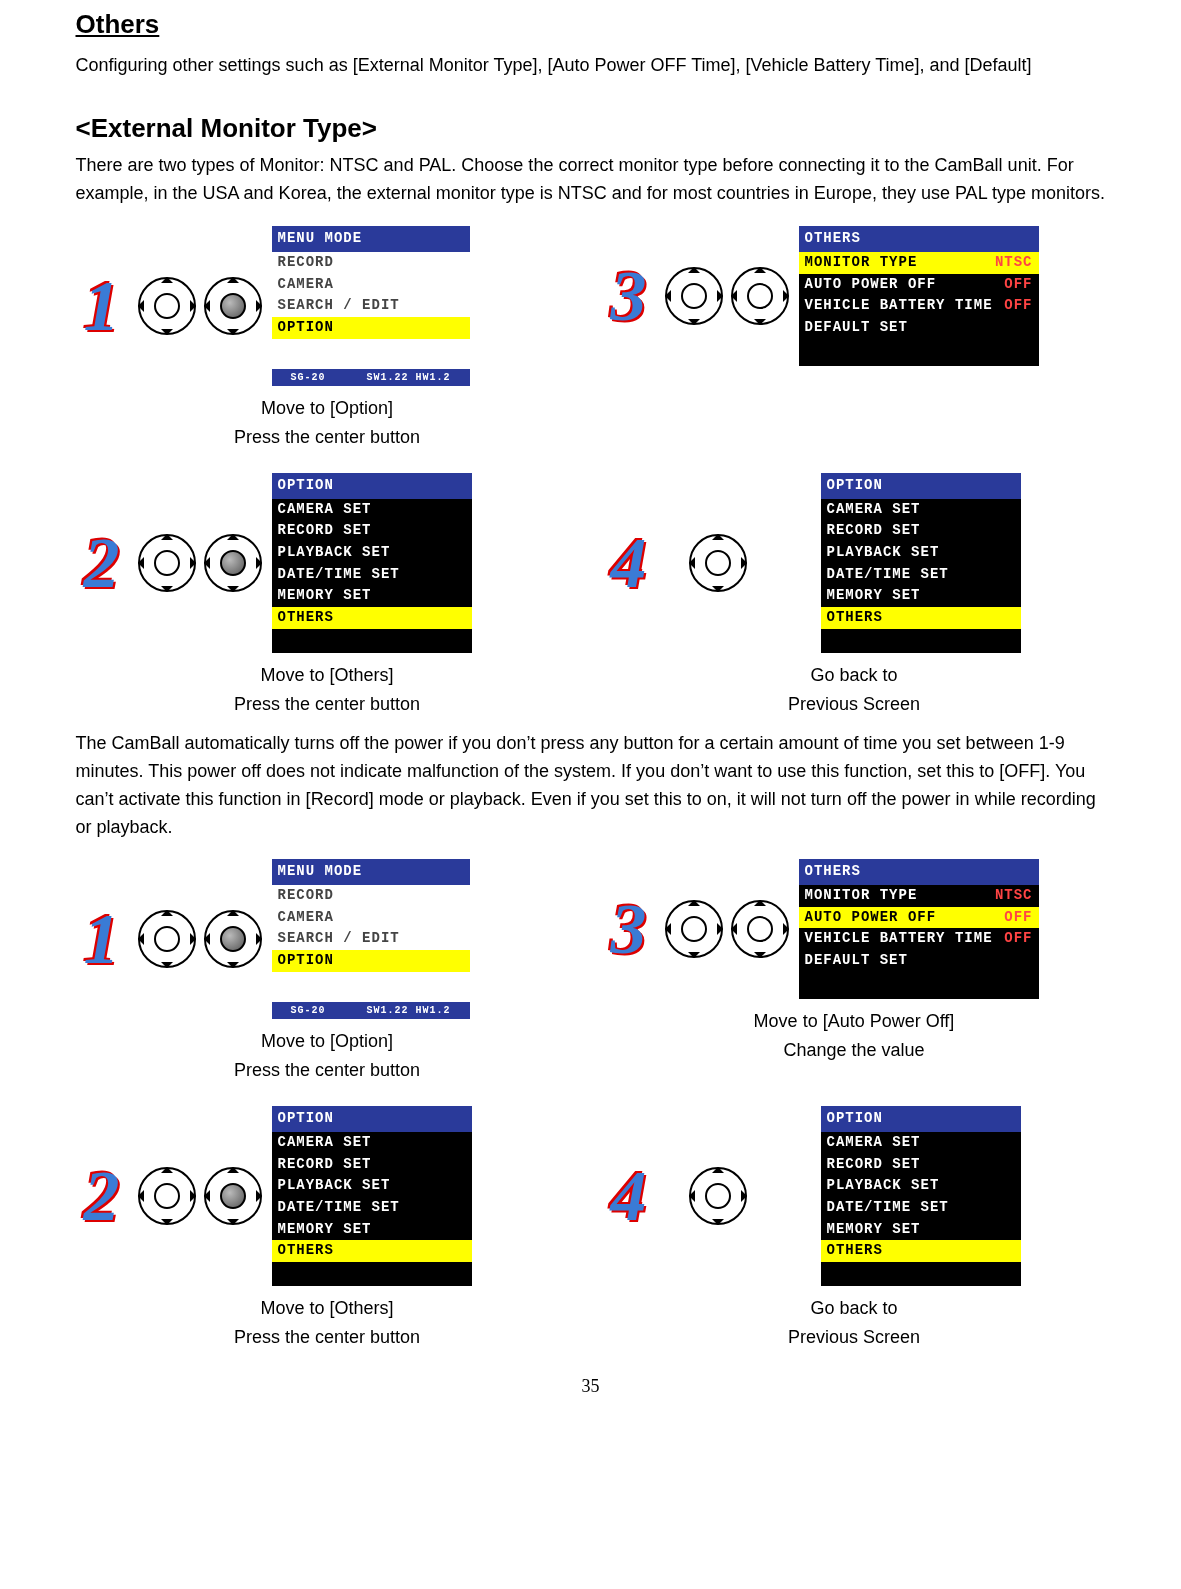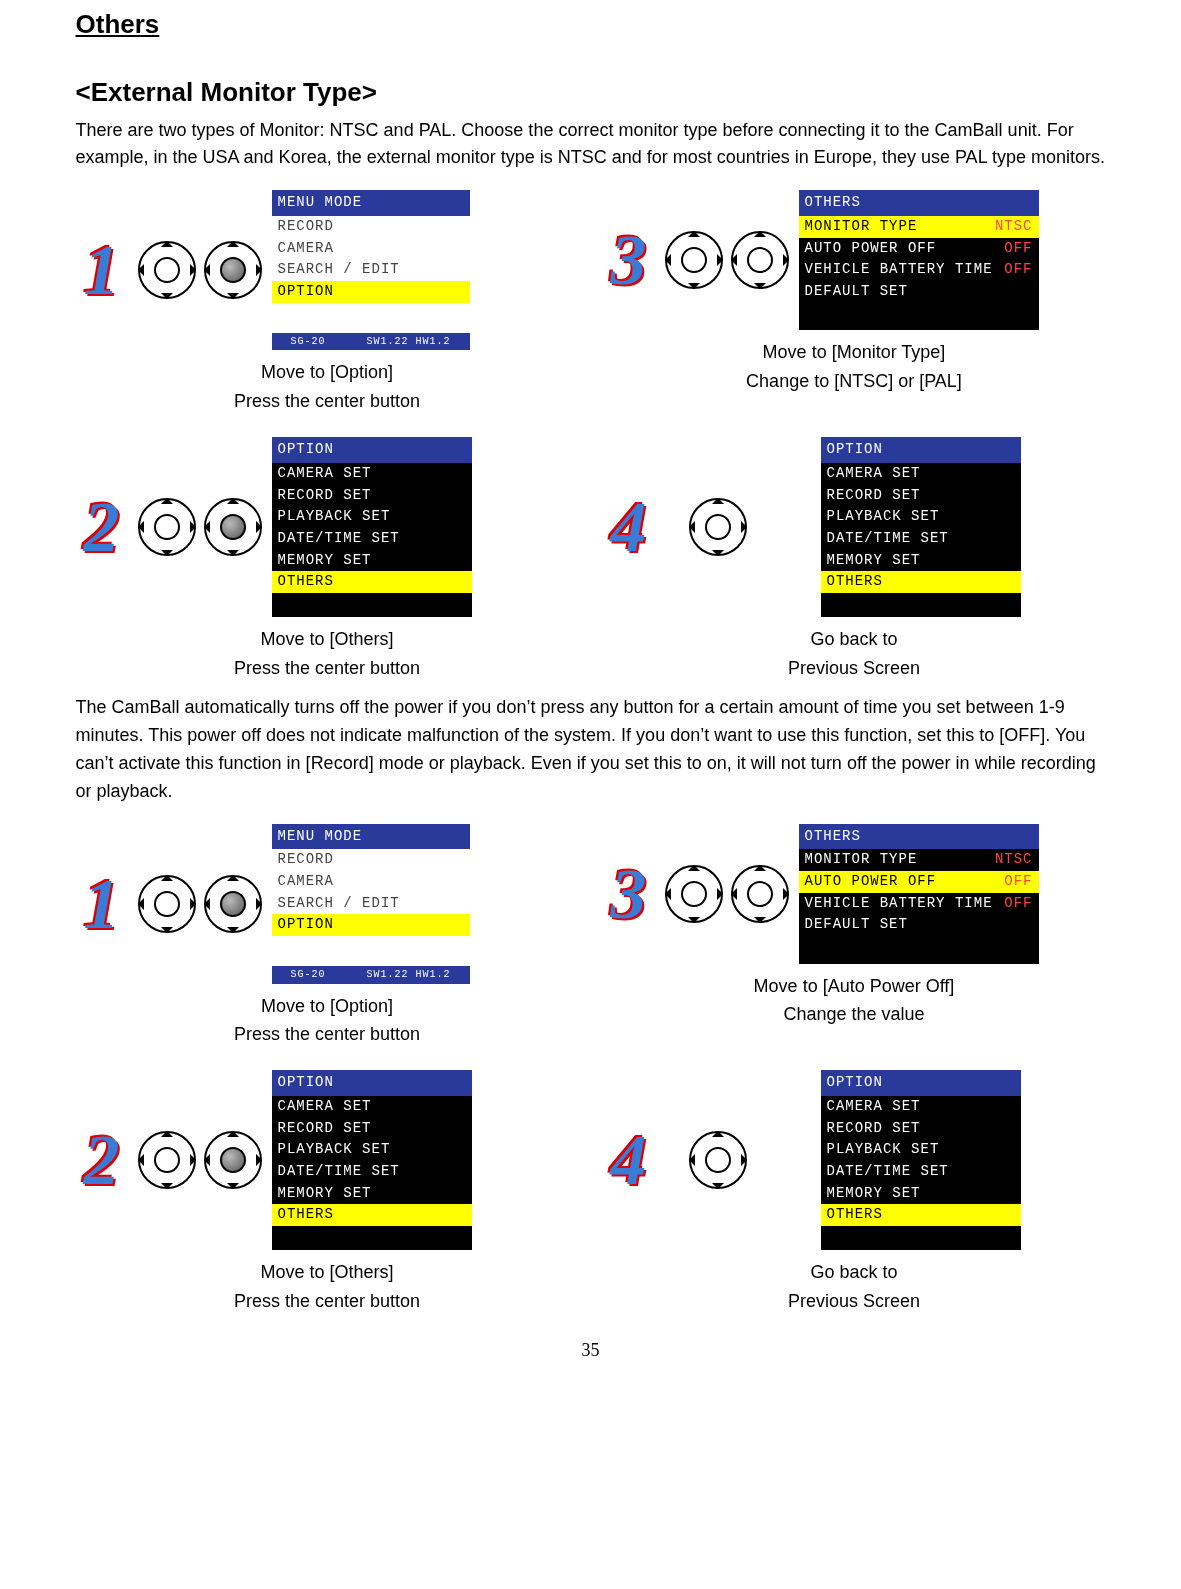--- a/index.html
+++ b/index.html
@@ -17,41 +17,42 @@
   .pad::before{content:"";position:absolute;inset:14px;border:2px solid #000;border-radius:50%}
   .pad .tri{position:absolute;width:0;height:0;border:6px solid transparent}
   .tri.up{top:-2px;left:50%;transform:translateX(-50%);border-bottom-color:#000;border-top:none}
   .tri.dn{bottom:-2px;left:50%;transform:translateX(-50%);border-top-color:#000;border-bottom:none}
   .tri.lf{left:-2px;top:50%;transform:translateY(-50%);border-right-color:#000;border-left:none}
   .tri.rt{right:-2px;top:50%;transform:translateY(-50%);border-left-color:#000;border-right:none}
   .pad.press::before{background:radial-gradient(circle at 35% 35%,#bbb,#555)}
   .cap{text-align:center;margin-top:8px;font-size:18px}
   .cap div{margin:1px 0}
   
-  .lcd{flex:none;width:198px;height:160px;background:#000;color:#fff;font-family:"Courier New",monospace;font-size:14px;font-weight:400;letter-spacing:1px;position:relative;overflow:hidden}
+  .lcd{flex:none;width:198px;height:160px;background:#000;color:#fff;font-family:"Courier New",monospace;font-size:14px;font-weight:700;letter-spacing:1px;position:relative;overflow:hidden}
   .lcd .hdr{background:#2a3a9a;color:#fff;padding:2px 6px;font-size:14px}
   .lcd .row{padding:0 6px}
   .lcd .row.hi{background:#ff0;color:#000}
   .lcd .foot{position:absolute;bottom:0;left:0;right:0;background:#2a3a9a;color:#fff;font-size:10px;padding:1px 19px;display:flex;justify-content:space-between}
   .lcd.white{background:#fff;color:#444}
   .lcd.white .row{color:#444}
   .lcd.white .sel{background:#ff0;color:#000}
   .lcd.white .hdr{background:#2a3a9a;color:#fff}
   .lcd.others{width:240px;height:140px}
   .lcd.others .val{color:#f44;float:right}
   .lcd.option{width:200px;height:180px}
   .pnum{text-align:center;font-family:"Times New Roman",serif;font-size:18px;margin-top:20px}
   .pad-pair{display:flex;gap:8px;align-items:center}
 </style>
 </head>
 <body>
 
 <div class="page">
 
   <h1>Others</h1>
+  <p class="intro">Configuring other settings such as [External Monitor Type], [Auto Power OFF Time], [Vehicle Battery Time], and [Default]</p>
 
   <h2>&lt;External Monitor Type&gt;</h2>
   <p class="body"> There are two types of Monitor: NTSC and PAL. Choose the correct monitor type before connecting it to the CamBall unit. For example, in the USA and Korea, the external monitor type is NTSC and for most countries in Europe, they use PAL type monitors.</p>
 
   <div class="steps">
 
     <div class="step">
       <div class="step-row">
         <div class="step-num">1</div>
         <div class="pad-pair">
@@ -104,24 +105,20 @@
             </div>
         </div>
         <div class="lcd others">
           <div class="hdr">OTHERS</div>
           <div class="row hi"><span>MONITOR TYPE</span><span class="val">NTSC</span></div>
           <div class="row"><span>AUTO POWER OFF</span><span class="val">OFF</span></div>
           <div class="row"><span>VEHICLE BATTERY TIME</span><span class="val">OFF</span></div>
           <div class="row"><span>DEFAULT SET</span></div>
         </div>
       </div>
-      <div class="cap">
-        <div>Move to [Monitor Type]</div>
-        <div>Change to [NTSC] or [PAL]</div>
-      </div>
     </div>
 
     <div class="step">
       <div class="step-row">
         <div class="step-num">2</div>
         <div class="pad-pair">
           <div class="pad">
               <span class="tri up"></span>
               <span class="tri dn"></span>
               <span class="tri lf"></span>

